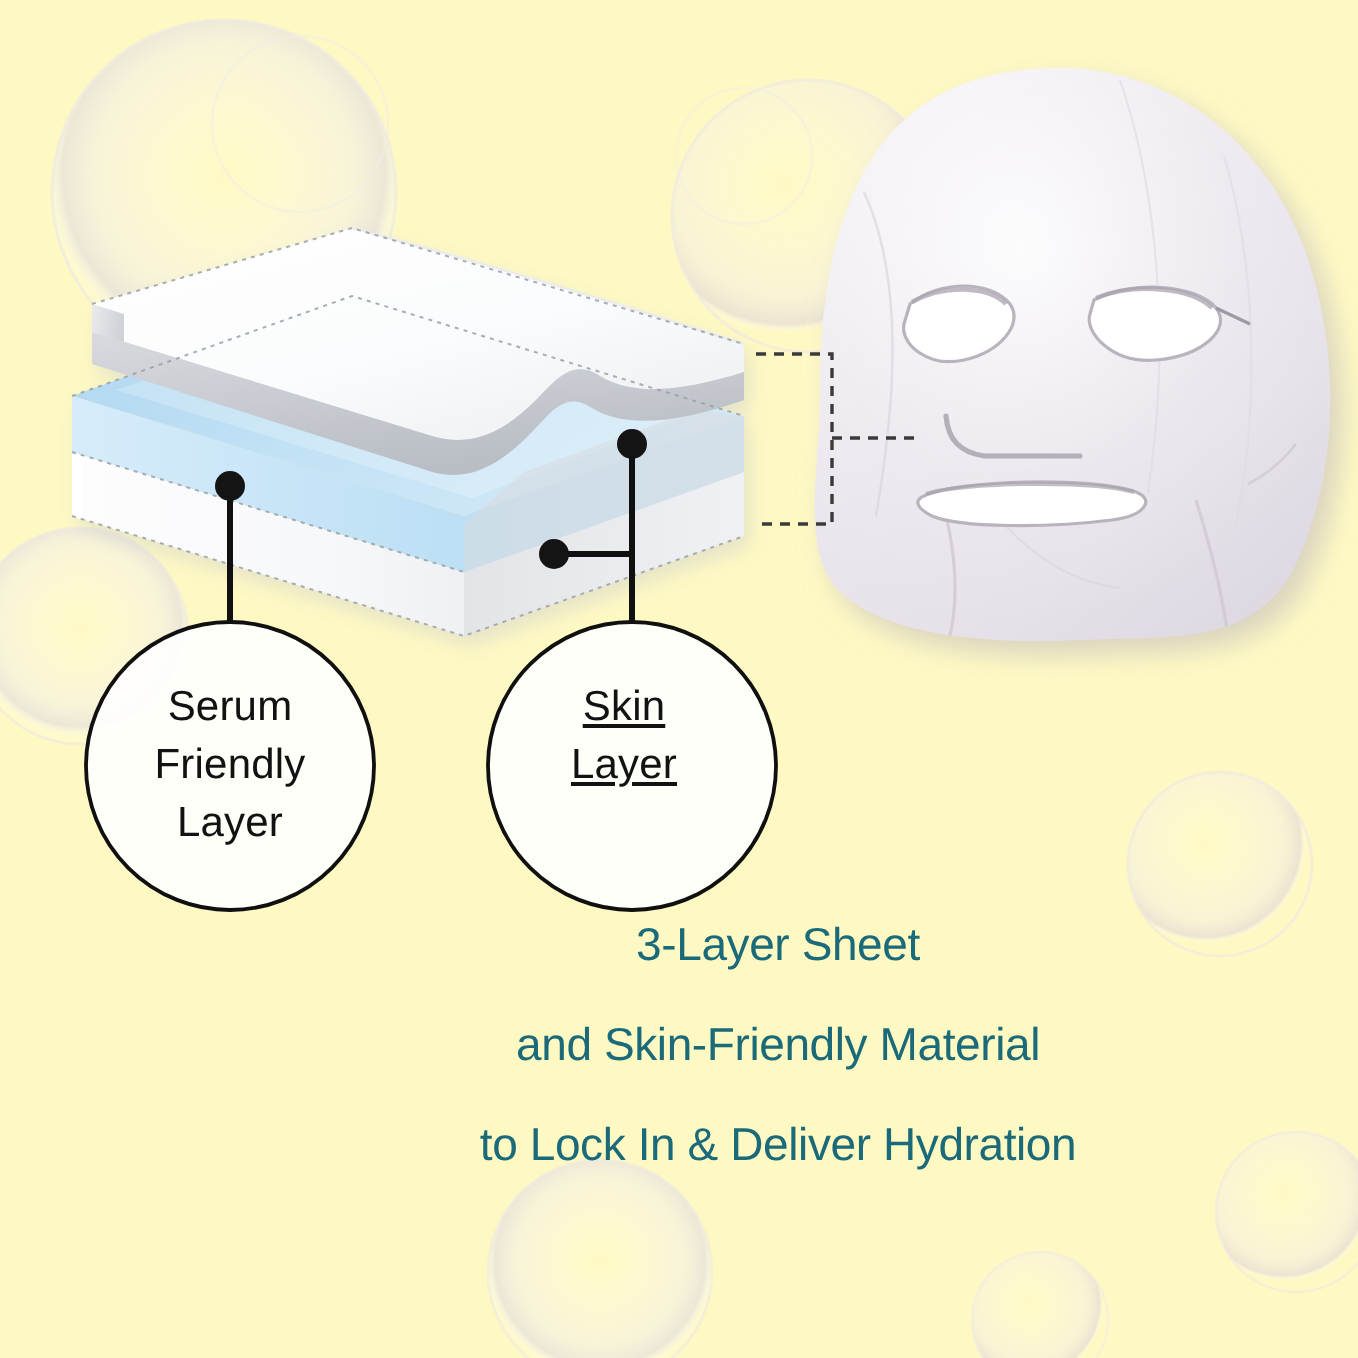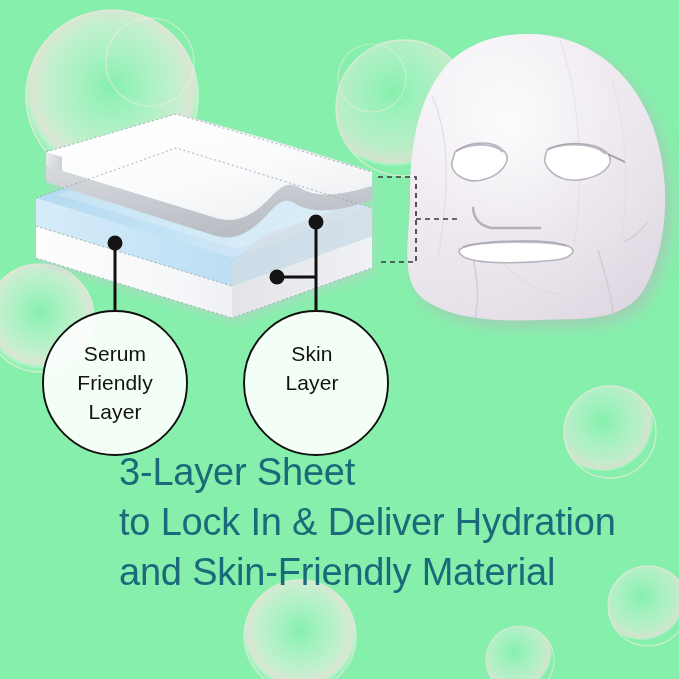--- a/index.html
+++ b/index.html
@@ -8,21 +8,21 @@
     padding: 0;
     background: #ffffff;
   }
   body {
     font-family: "Liberation Sans", sans-serif;
   }
   #canvas {
     position: relative;
     width: 679px;
     height: 679px;
-    background: #86efac;
+    background: #fef9c3;
     overflow: hidden;
   }
   #bg-layer, #art-layer {
     position: absolute;
     left: 0;
     top: 0;
     width: 679px;
     height: 679px;
   }
   .callout-text {
@@ -37,30 +37,31 @@
   }
   #callout-serum-text {
     left: 44px;
     top: 339px;
     width: 142px;
   }
   #callout-skin-text {
     left: 245px;
     top: 339px;
     width: 134px;
+    text-decoration: underline;
   }
   #headline {
     position: absolute;
     right: 20px;
     top: 447px;
     width: 540px;
-    text-align: left;
+    text-align: center;
     color: #1b6a7a;
     font-family: "Liberation Sans", sans-serif;
-    font-size: 38px;
+    font-size: 23px;
     line-height: 50px;
     letter-spacing: -0.2px;
     font-weight: 400;
   }
   #headline .hl {
     display: block;
     white-space: nowrap;
   }
 </style>
 </head>
@@ -313,17 +314,17 @@
     <div>Layer</div>
   </div>
 
   <div class="callout-text" id="callout-skin-text">
     <div>Skin</div>
     <div>Layer</div>
   </div>
 
   <div id="headline">
     <span class="hl">3-Layer Sheet</span>
+    <span class="hl">and Skin-Friendly Material</span>
     <span class="hl">to Lock In &amp; Deliver Hydration</span>
-    <span class="hl">and Skin-Friendly Material</span>
   </div>
 
 </div>
 
 </body></html>

